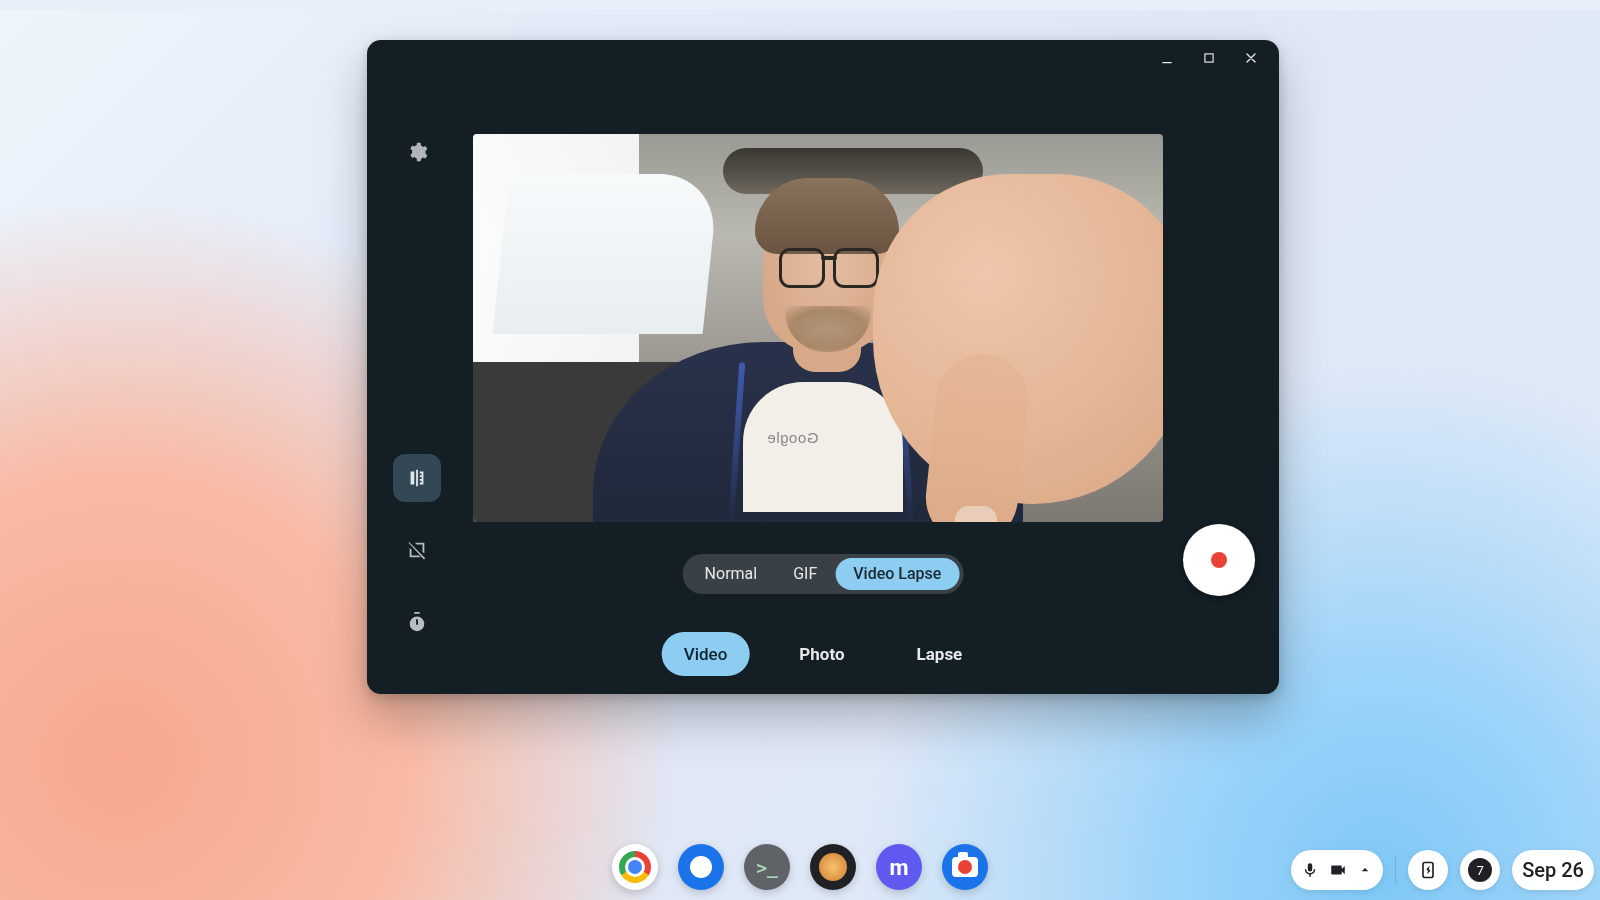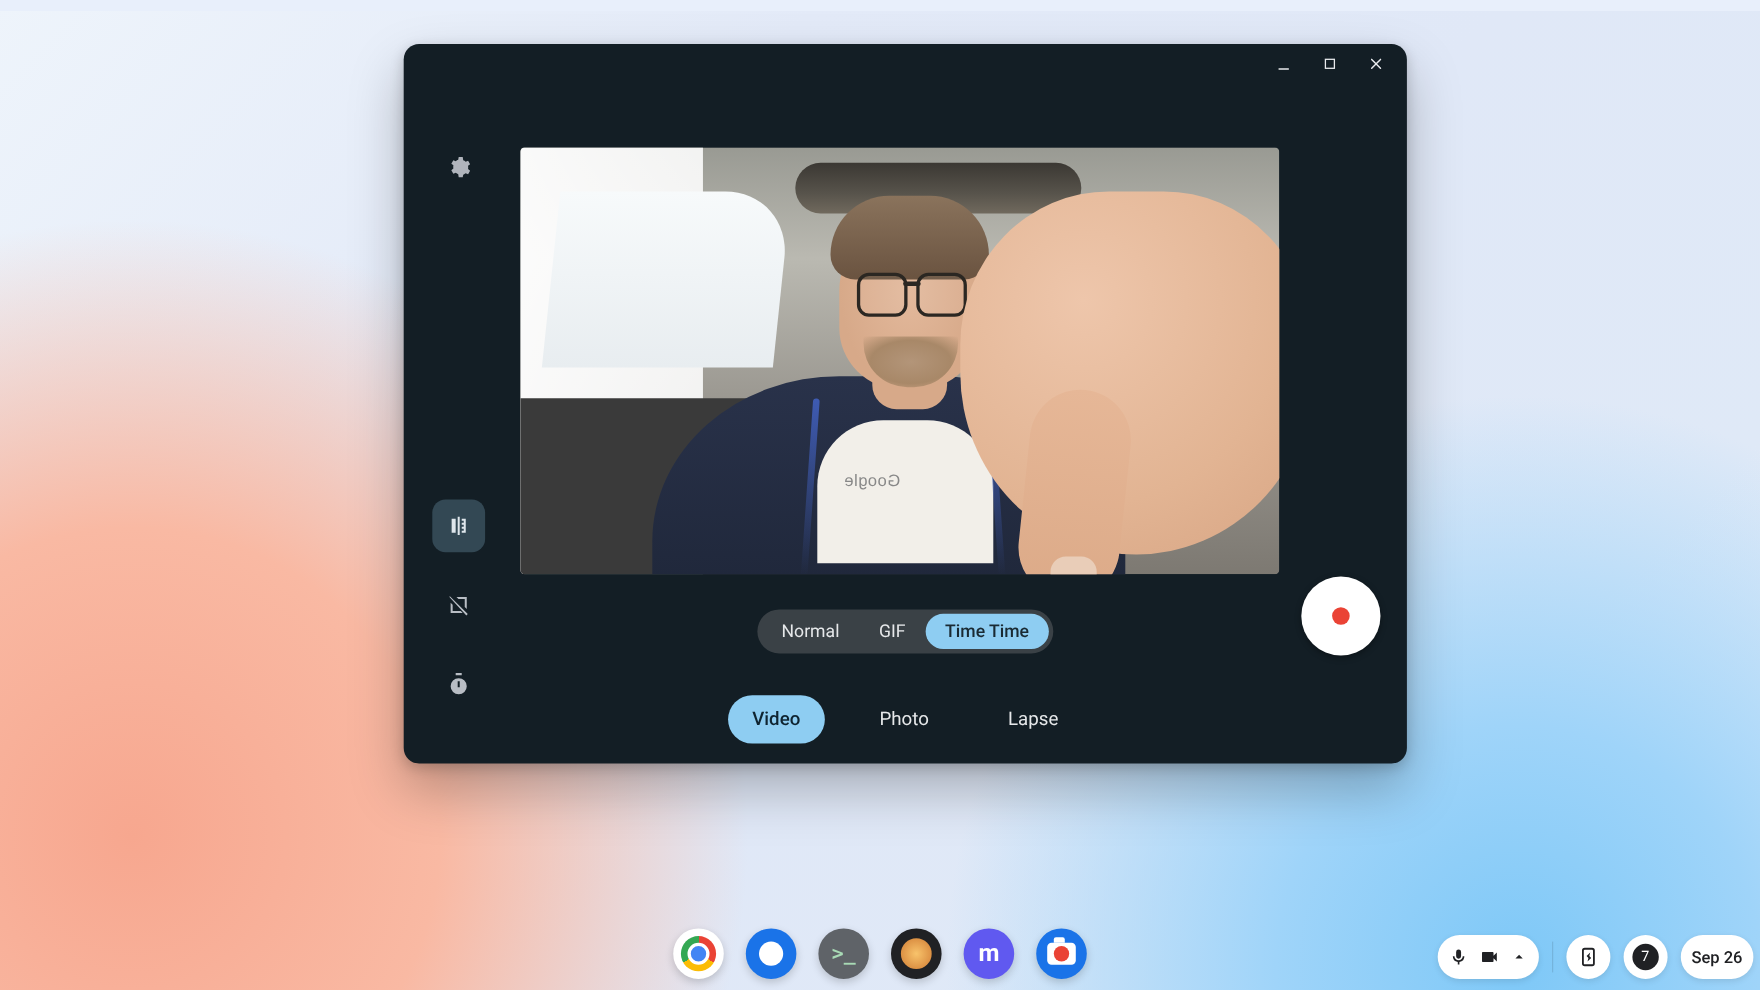--- a/index.html
+++ b/index.html
@@ -245,20 +245,21 @@
     top: 556px;
     display:flex; gap:28px; 
   }
   .tab {
     padding: 0 22px;
     line-height:44px;
     font-size:17px;
     color:#e6e8ea;
     border-radius:22px;
     cursor:pointer;
+    font-weight:bold;
   }
   .tab.active {
     background:#8ecdf2;
     color:#0f2431;
     font-weight:500;
   }
 
   
   .shelf {
     position:absolute;
@@ -301,21 +302,21 @@
     width:40px;height:40px;border-radius:20px;
     display:flex;align-items:center;justify-content:center;
     box-shadow: 0 2px 6px rgba(0,0,0,.1);
     cursor:pointer;
   }
   .notif-dot {
     width:24px;height:24px;border-radius:50%;
     background:#202124;color:#fff;font-size:13px;
     display:flex;align-items:center;justify-content:center;
   }
-  .date-pill { font-size:15px; color:#202124; font-weight:500; }
+  .date-pill { font-size:20px; color:#202124; font-weight:500; }
   .tray-sep {
     width:1px; height:28px; background:rgba(0,0,0,.12);
   }
 
   
   .ico-chrome{background:#fff;}
   .ico-files{background:#1a73e8;}
   .ico-terminal{background:#5f6368;}
   .ico-chipmunk{background:#202124;}
   .ico-mastodon{background:#6059f0;}
@@ -421,21 +422,21 @@
         </div>
       </div>
 
       <div class="shutter">
         <div class="rec-dot"></div>
       </div>
 
       <div class="segment">
         <div class="seg-item">Normal</div>
         <div class="seg-item">GIF</div>
-        <div class="seg-item active">Time Time</div>
+        <div class="seg-item active">Video Lapse</div>
       </div>
 
       <div class="tabs">
         <div class="tab active">Video</div>
         <div class="tab">Photo</div>
         <div class="tab">Lapse</div>
       </div>
     </div>
   </div>
 

